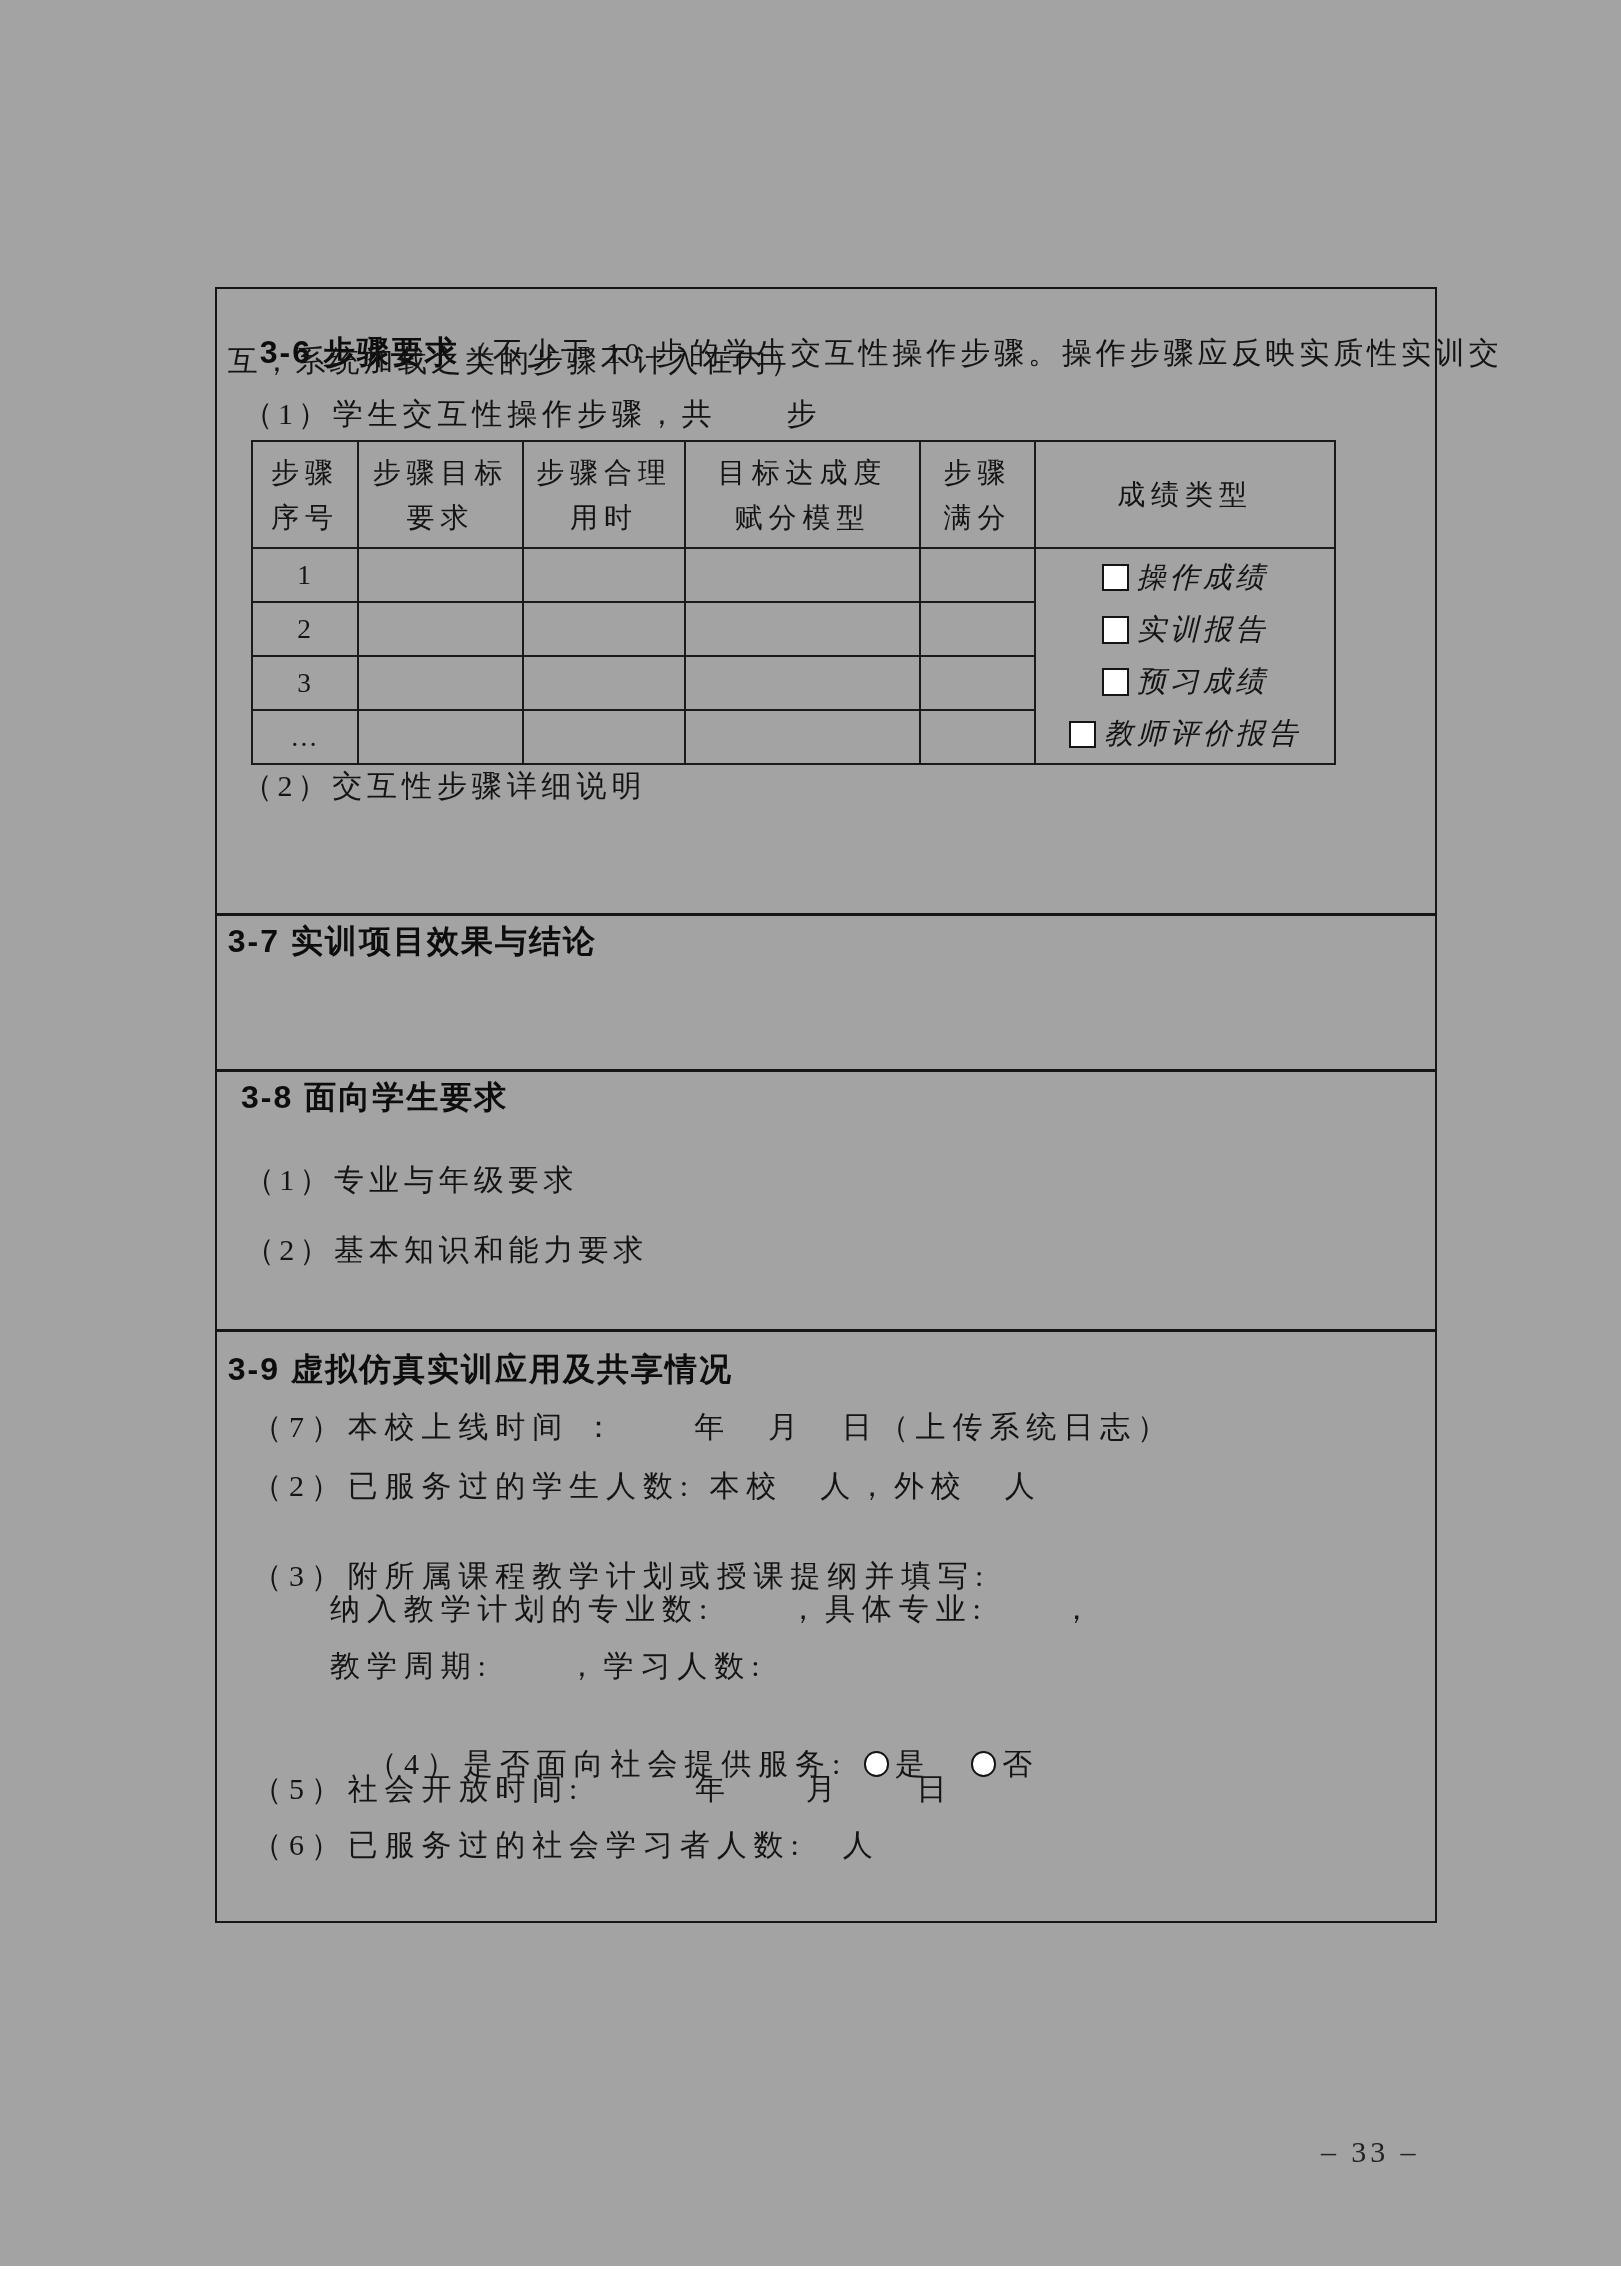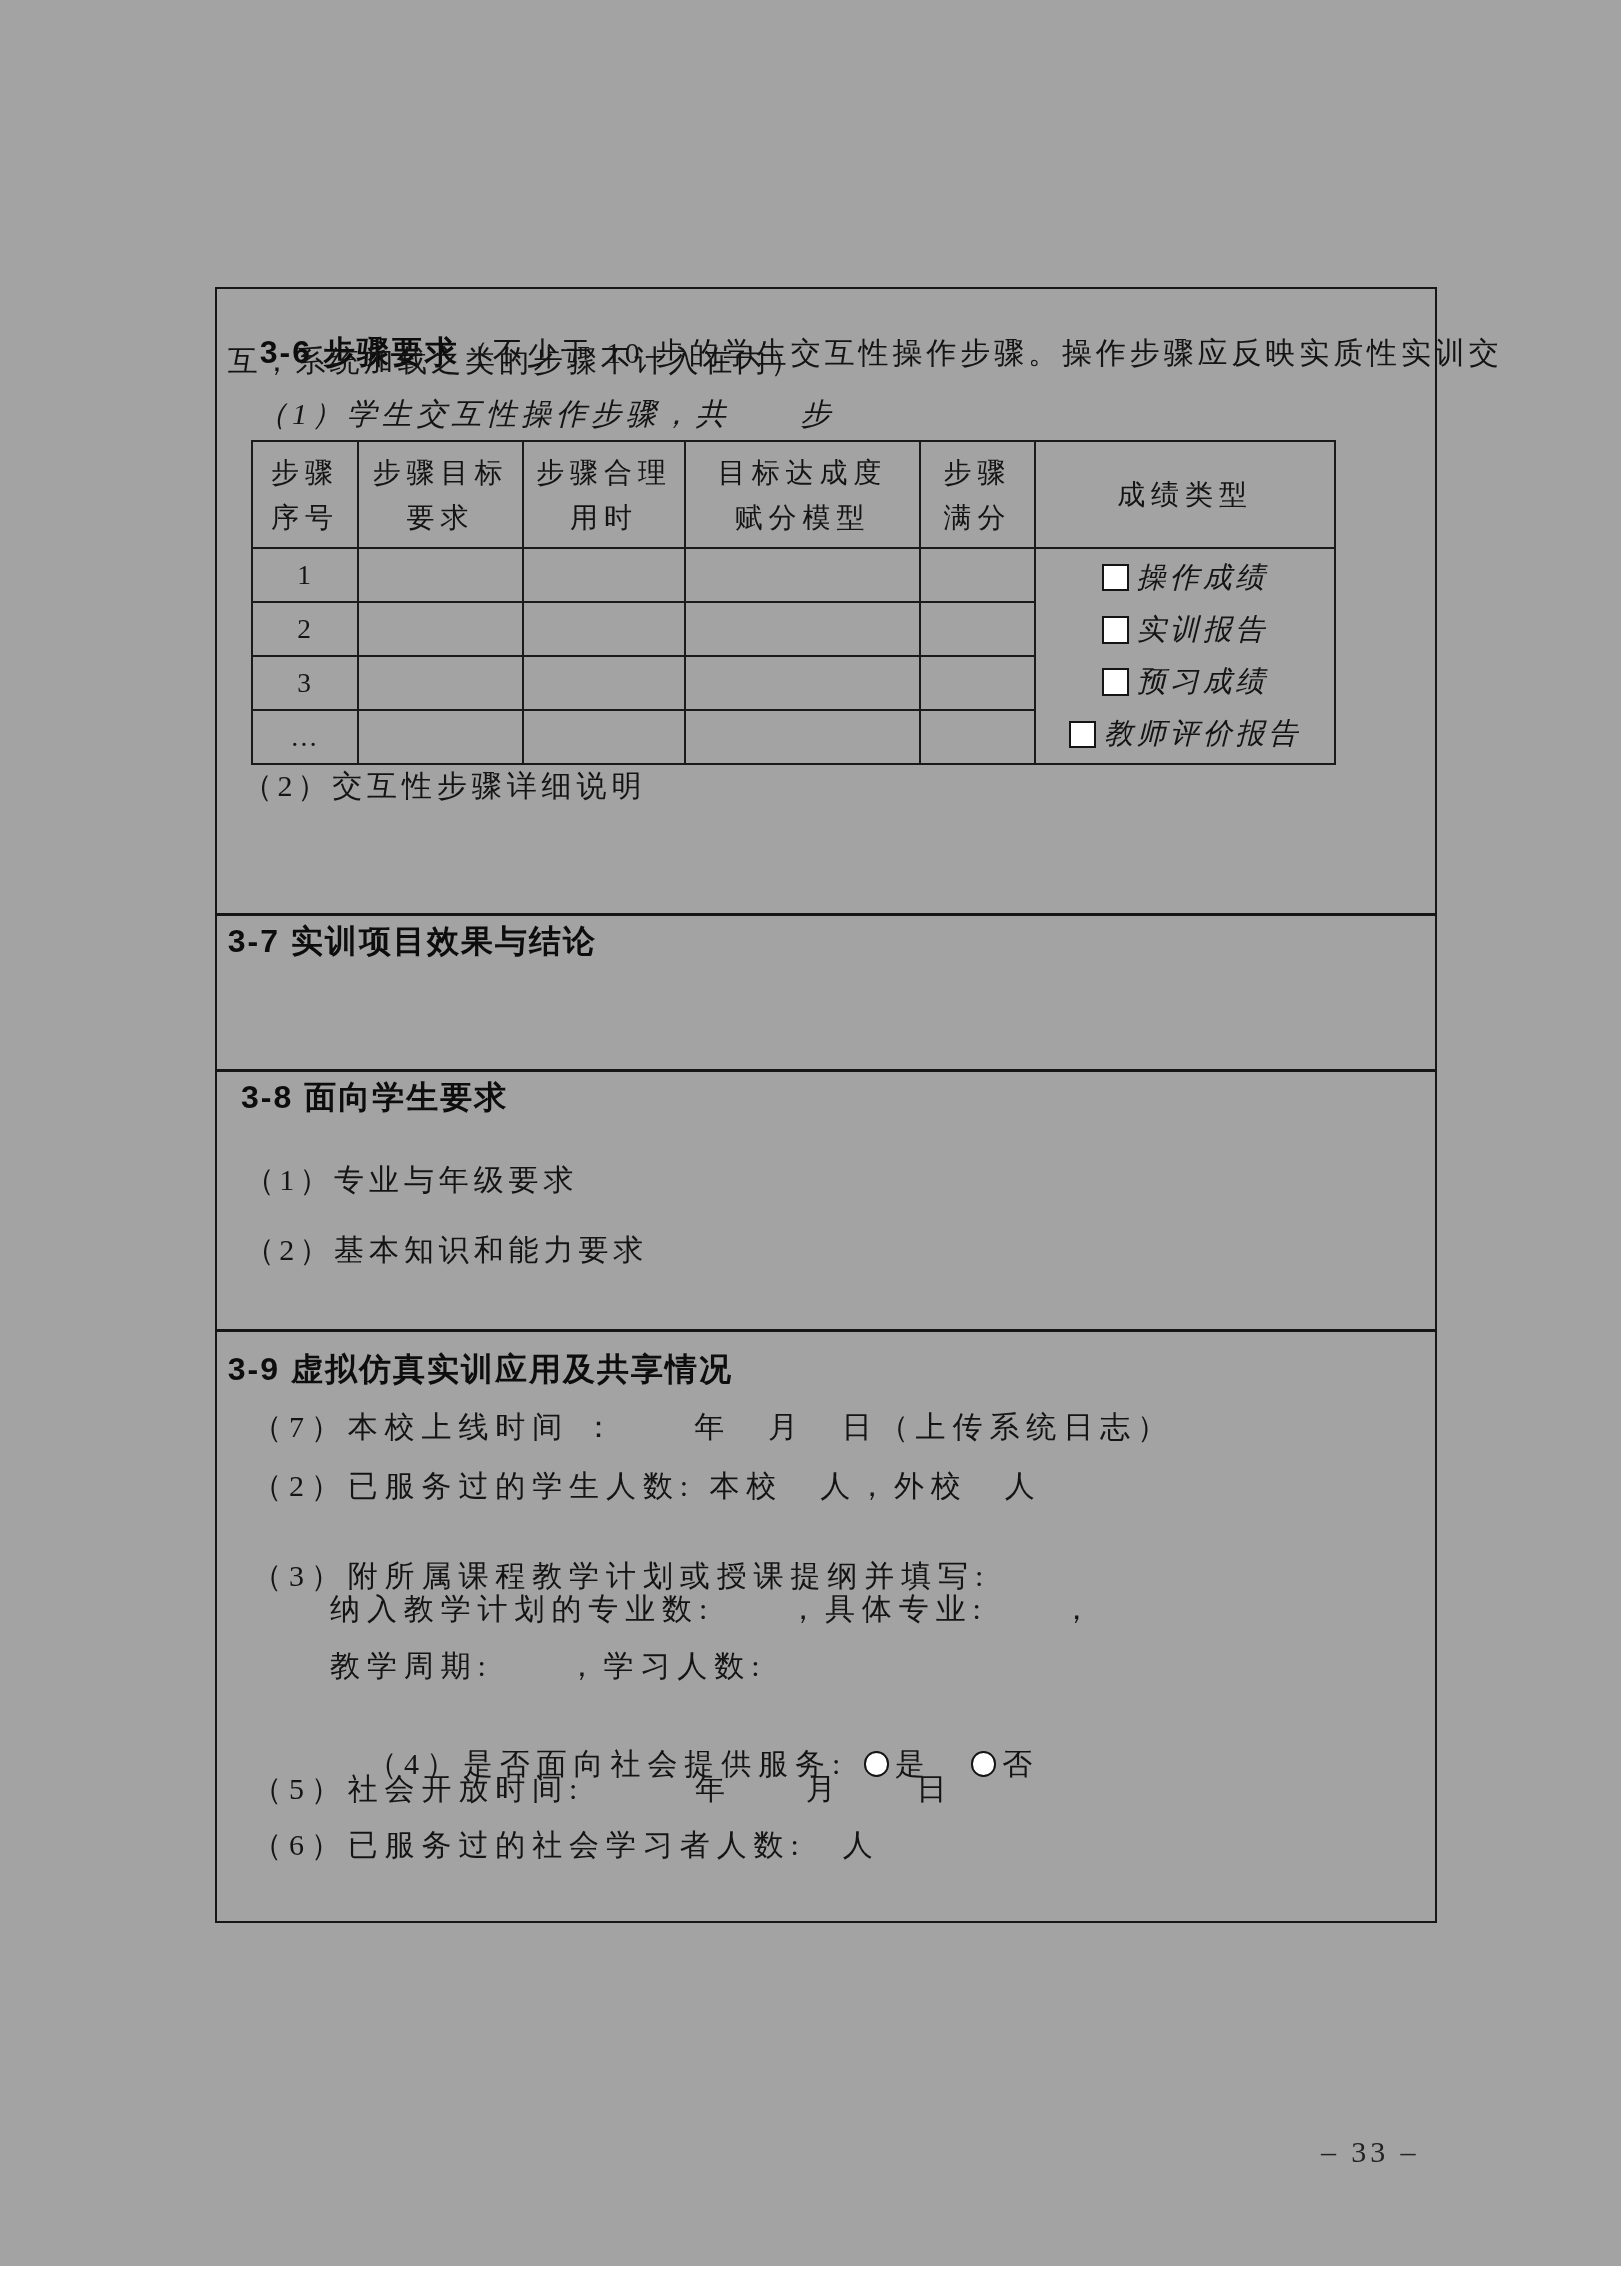--- a/index.html
+++ b/index.html
@@ -41,21 +41,21 @@
 
 <div class="page">
 
   <div class="form-box">
 
     <div>
       <div class="line" style="left:10.8px;top:4.9px;">
         <span class="t-title">3-6 步骤要求</span><span class="t-para-rest">（不少于 10 步的学生交互性操作步骤。操作步骤应反映实质性实训交</span>
       </div>
       <div class="line t-para-rest" style="left:10.8px;top:52px;">互，系统加载之类的步骤不计入在内）</div>
-      <div class="line t-body" style="left:40px;top:105px;font-style:italic;">（1）学生交互性操作步骤，共　　步</div>
+      <div class="line t-body" style="left:26px;top:105px;">（1）学生交互性操作步骤，共　　步</div>
 
       <table class="steps">
         <colgroup>
           <col style="width:106px">
             <col style="width:165px">
             <col style="width:162px">
           <col style="width:235px">
             <col style="width:115px">
             <col style="width:300px">
         </colgroup>

